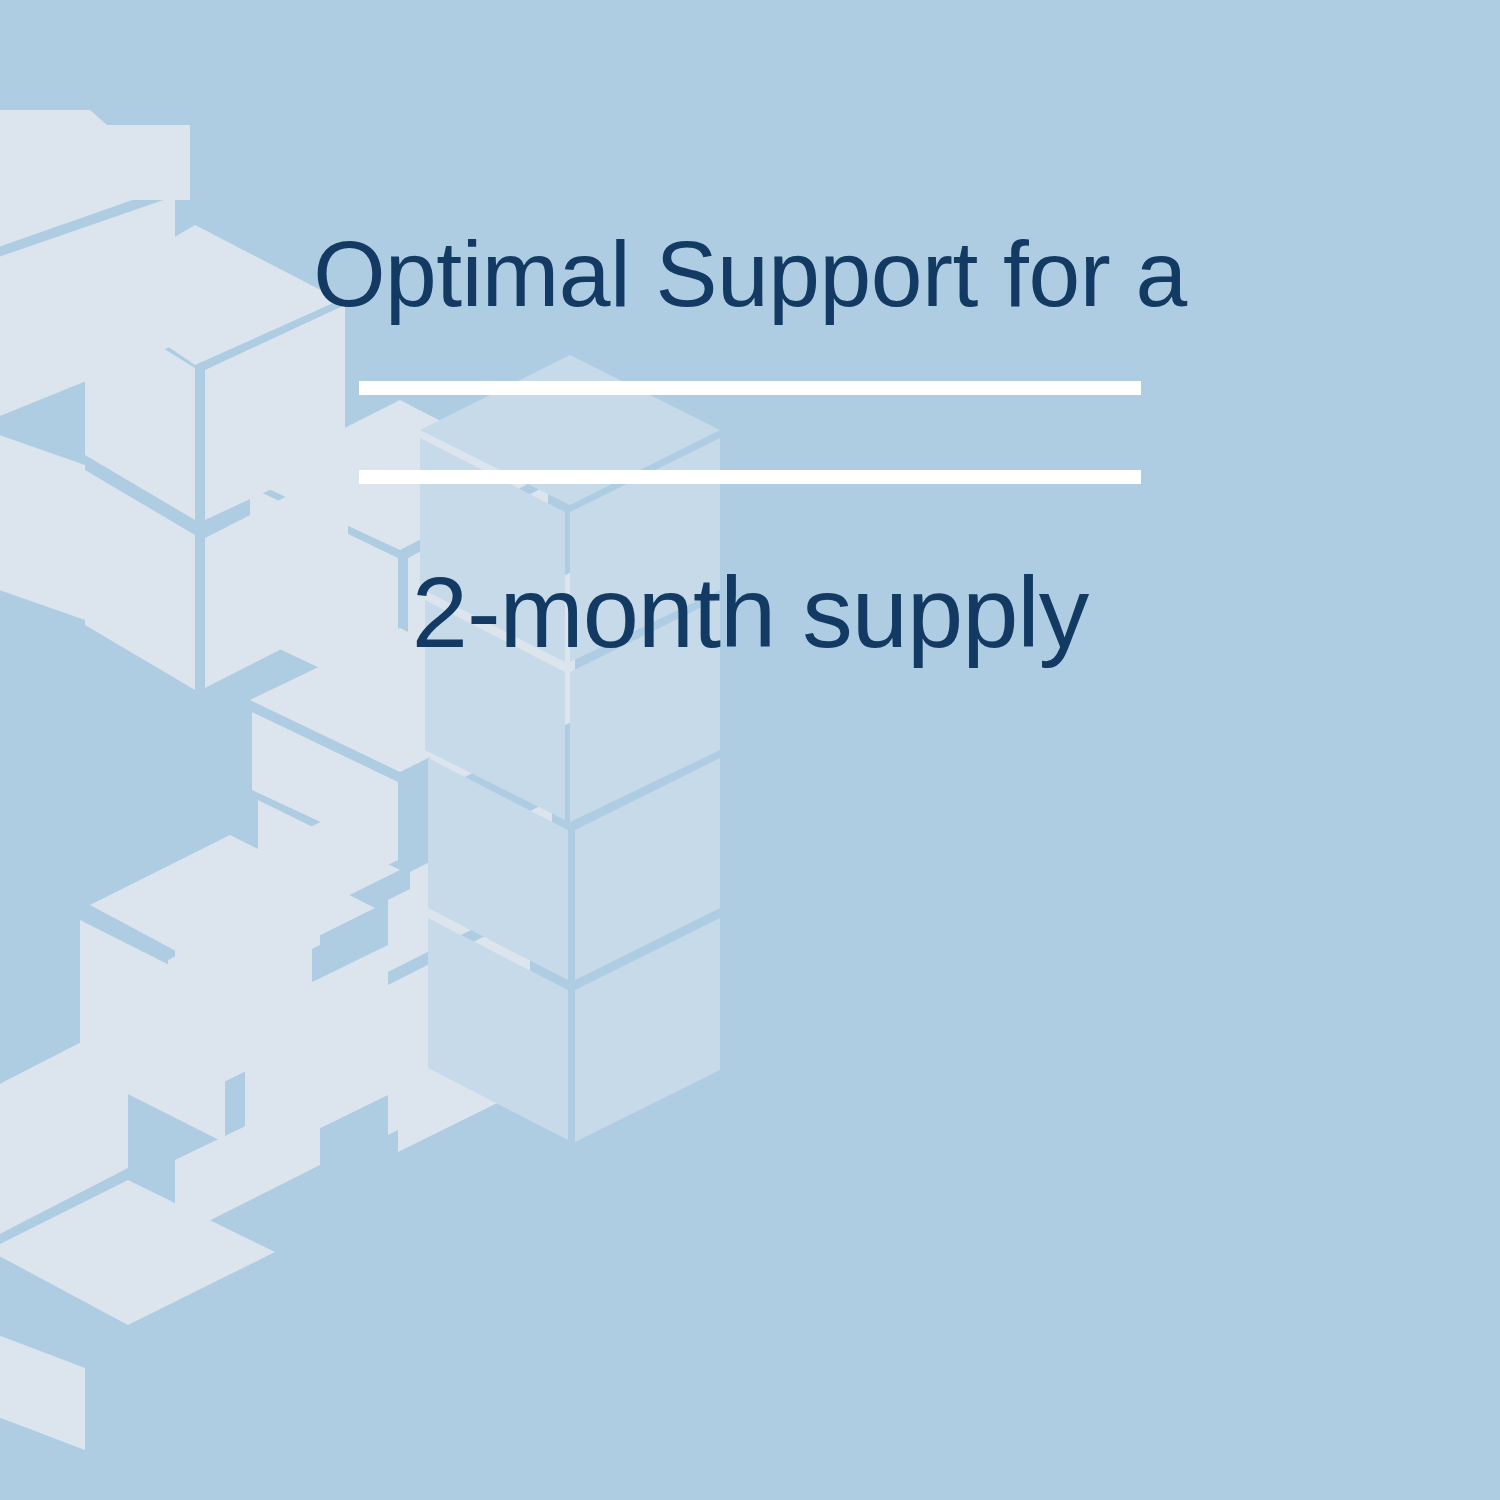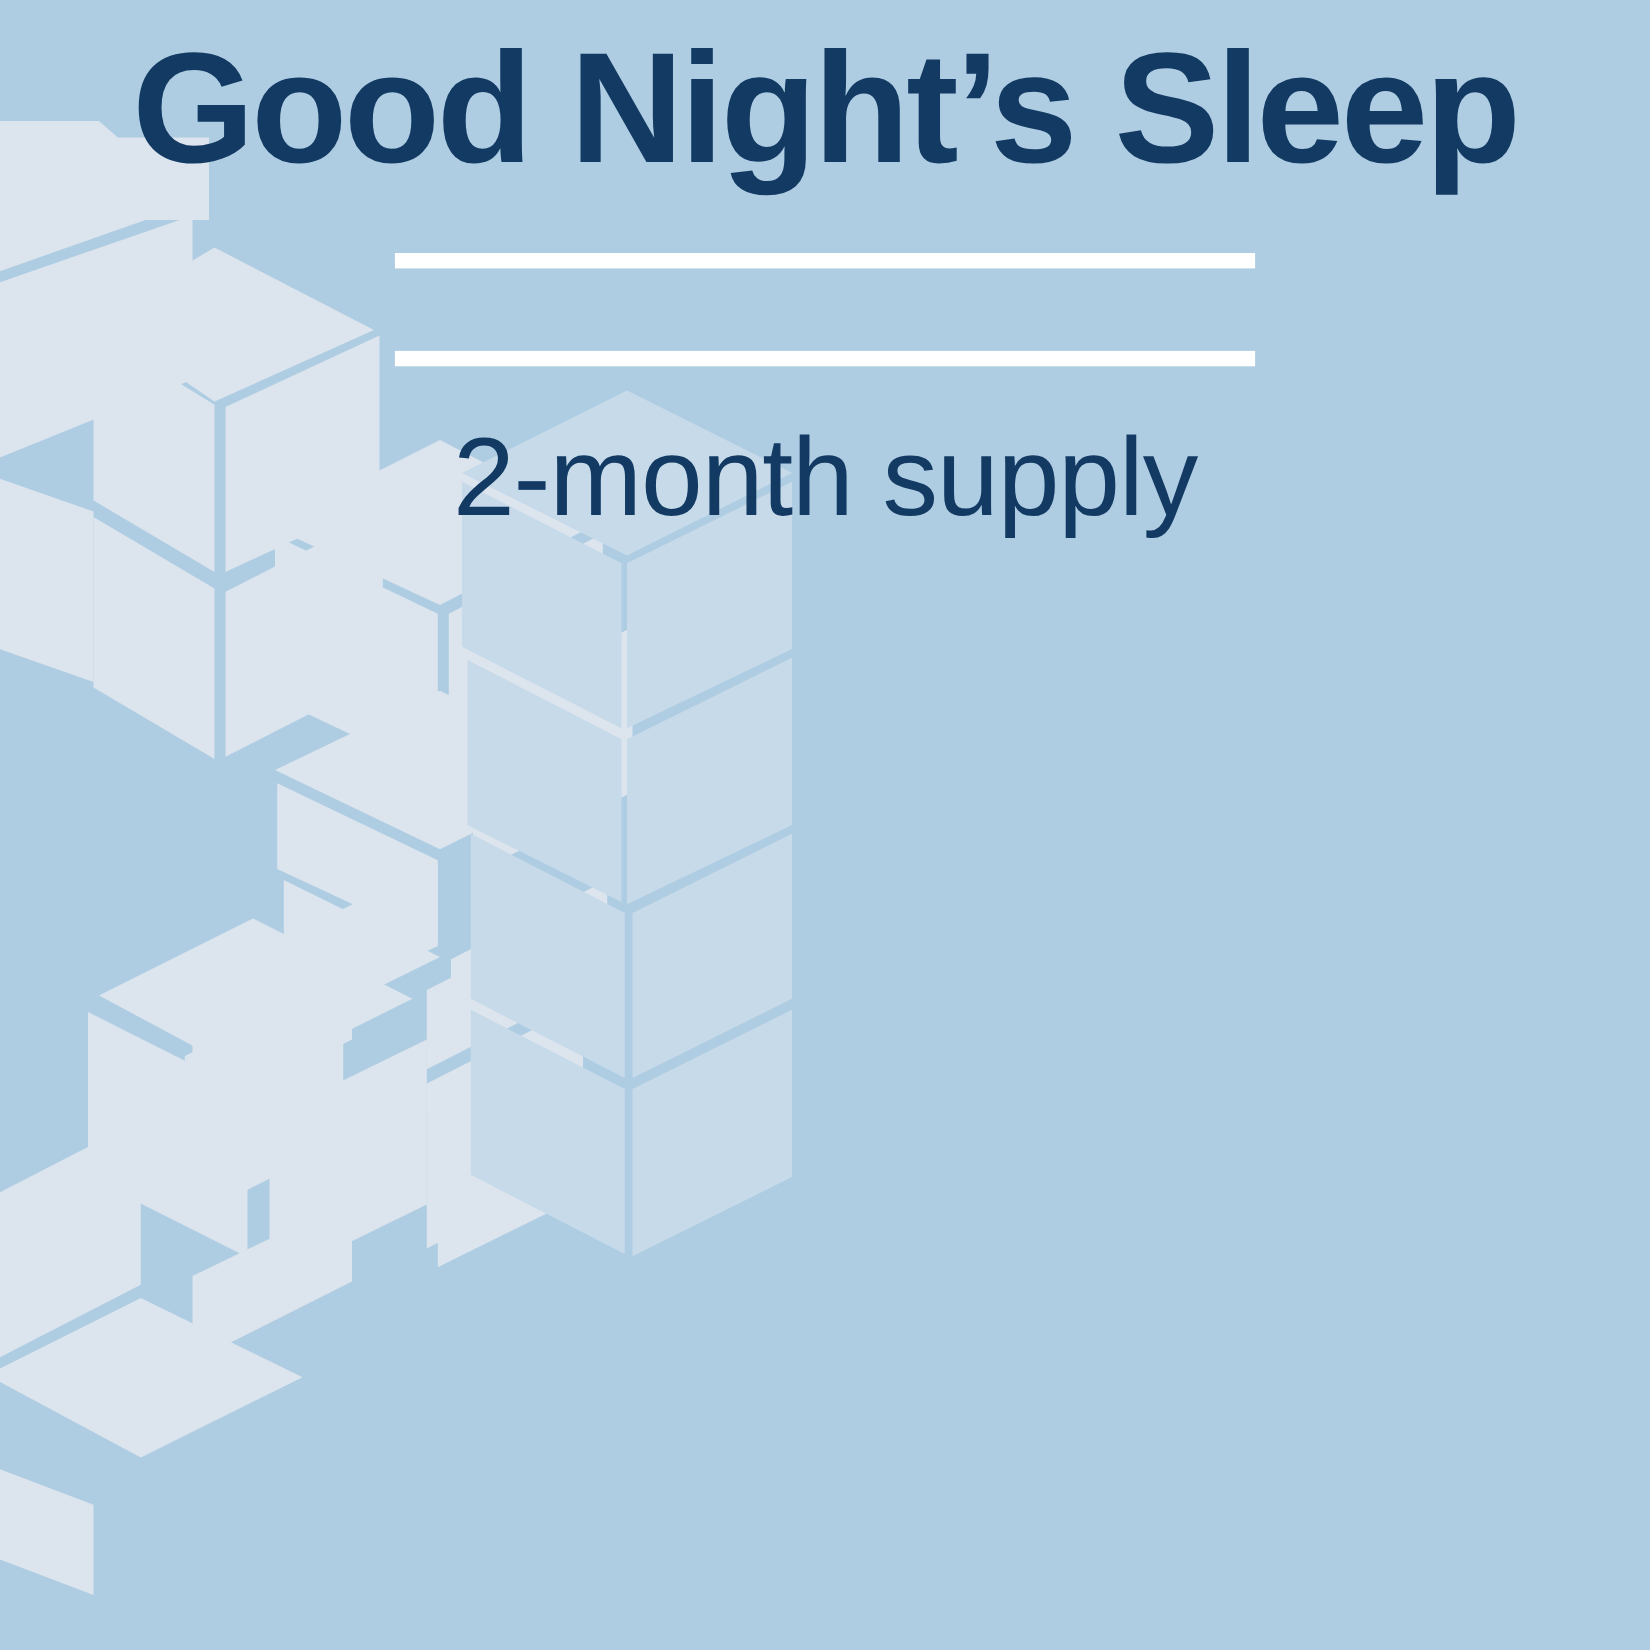--- a/index.html
+++ b/index.html
@@ -85,21 +85,21 @@
   #count {
     margin-top: 72px;
     font-size: 101px;
     font-weight: 400;
     letter-spacing: -1px;
   }
 
   #rule-2 { margin-top: 75px; }
 
   #supply {
-    margin-top: 51px;
+    margin-top: 78px;
     font-size: 101px;
     font-weight: 400;
     letter-spacing: -1px;
   }
 </style>
 </head>
 <body>
 
 <div id="infographic">
 
@@ -164,22 +164,22 @@
       <polygon points="575,830 720,758 720,908 575,980"></polygon>
       <polygon points="428,758 568,830 568,980 428,908"></polygon>
 
       <polygon points="575,990 720,918 720,1070 575,1142"></polygon>
       <polygon points="428,918 568,990 568,1140 428,1068"></polygon>
     </g>
   </svg>
 
   <div id="content">
 
+    <div class="line" id="eyebrow">Optimal Support for a</div>
 
-    <div class="line" id="headline">Good Night’s Sleep</div>
 
 
     <div class="rule" id="rule-1"></div>
 
 
     <div class="rule" id="rule-2"></div>
 
     <div class="line" id="supply">2-month supply</div>
 
   </div>

